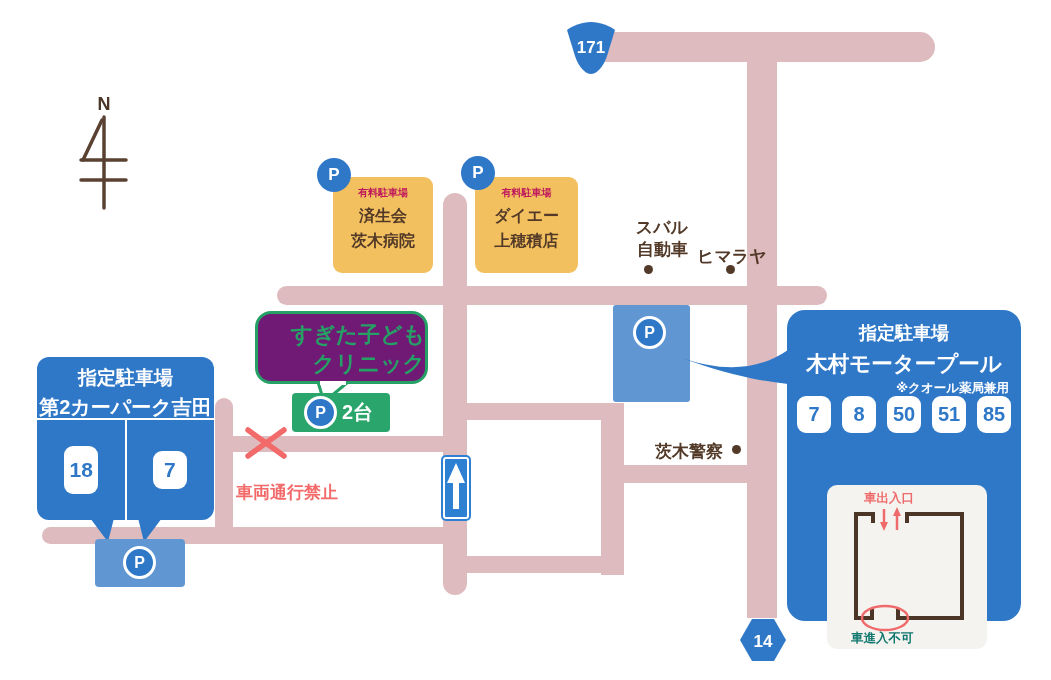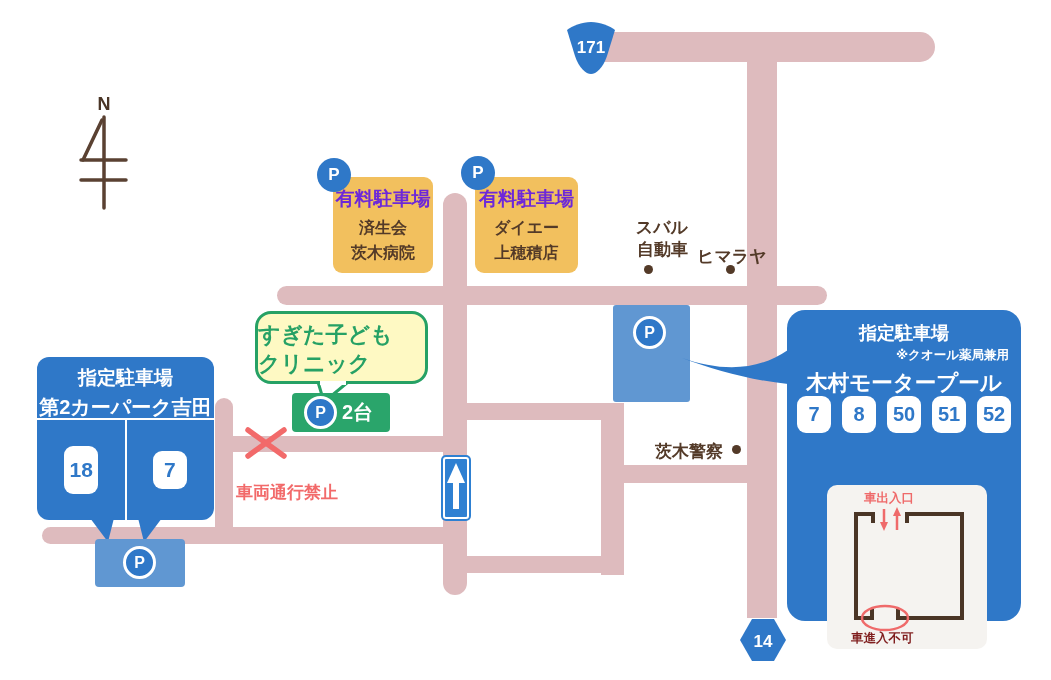--- a/index.html
+++ b/index.html
@@ -8,38 +8,38 @@
     font-family:"Liberation Sans","DejaVu Sans",sans-serif;
   }
   .abs{position:absolute;}
   .road{position:absolute;background:#debbbe;}
   .lbl{position:absolute;color:#533a28;font-weight:bold;white-space:nowrap;}
   .dot{position:absolute;width:9px;height:9px;border-radius:50%;background:#533a28;}
   .poi-yellow{
     position:absolute;background:#f2c05e;border-radius:9px;text-align:center;
     color:#533a28;font-weight:bold;padding-top:9px;box-sizing:border-box;
   }
-  .poi-yellow .tag{display:block;color:#6d28d9;font-size:19px;margin-bottom:3px;}
+  .poi-yellow .tag{display:block;color:#be185d;font-size:10px;margin-bottom:3px;}
   .poi-yellow .nm{display:block;font-size:16px;line-height:25px;}
   .p-solid{
     position:absolute;background:#2f78c8;color:#fff;border-radius:50%;
     display:flex;align-items:center;justify-content:center;font-weight:bold;font-size:17px;
   }
   .p-ring{
     position:absolute;box-sizing:border-box;background:#2f78c8;border:3px solid #fff;color:#fff;
     border-radius:50%;display:flex;align-items:center;justify-content:center;font-weight:bold;font-size:16px;
   }
   .blue-panel{position:absolute;background:#2f78c8;color:#fff;}
   .chip{
     background:#fff;color:#2f78c8;font-weight:bold;border-radius:9px;
     display:flex;align-items:center;justify-content:center;
   }
   .bubble{
-    position:absolute;background:#fef9c3;border:3px solid #26a165;border-radius:16px;
-    color:#26a165;font-weight:bold;text-align:left;font-size:22px;line-height:29px;
+    position:absolute;background:#701a75;border:3px solid #26a165;border-radius:16px;
+    color:#26a165;font-weight:bold;text-align:right;font-size:22px;line-height:29px;
     padding-top:6px;box-sizing:border-box;
   }
   .red{color:#ef6a6a;}
   .w{color:#fff;}
   .ctr{display:flex;align-items:center;justify-content:center;}
 </style>
 </head>
 <body>
 
 <div id="map-canvas">
@@ -152,41 +152,41 @@
 
   <div class="abs" style="left:613px;top:305px;width:77px;height:97px;background:#6097d2;border-radius:3px;">
     <div class="p-ring" style="left:20px;top:11px;width:33px;height:33px;">P</div>
   </div>
 
   <svg class="abs" style="left:678px;top:344px;" width="112" height="42" viewBox="0 0 112 42">
     <path d="M 4 14 C 42 27 78 28 110 6 L 110 40 C 72 36 36 26 4 14 Z" fill="#2f78c8"></path>
   </svg>
   <div class="blue-panel" style="left:787px;top:310px;width:234px;height:311px;border-radius:18px;">
     <div style="text-align:center;font-size:18px;font-weight:bold;margin-top:11px;">指定駐車場</div>
+    <div style="text-align:center;font-size:21.5px;font-weight:bold;margin-top:4px;">木村モータープール</div>
     <div style="text-align:right;font-size:12.5px;font-weight:bold;padding-right:12px;margin-top:2px;">※クオール薬局兼用</div>
-    <div style="text-align:center;font-size:21.5px;font-weight:bold;margin-top:4px;">木村モータープール</div>
     <div class="abs" style="left:0;right:0;top:86px;display:flex;justify-content:center;gap:11px;">
       <div class="chip" style="width:34px;height:37px;font-size:20px;">7</div>
       <div class="chip" style="width:34px;height:37px;font-size:20px;">8</div>
       <div class="chip" style="width:34px;height:37px;font-size:20px;">50</div>
       <div class="chip" style="width:34px;height:37px;font-size:20px;">51</div>
-      <div class="chip" style="width:34px;height:37px;font-size:20px;">52</div>
+      <div class="chip" style="width:34px;height:37px;font-size:20px;">85</div>
     </div>
     <div class="abs" style="left:40px;top:131px;width:160px;height:164px;background:#f5f3f0;border-radius:10px;margin-top:44px;">
       <svg class="abs" style="left:0;top:0;" width="160" height="164" viewBox="0 0 160 164">
         <g stroke="#4a3526" stroke-width="4" fill="none">
           <path d="M 46 38 L 46 29 L 29 29 L 29 133 L 45 133 L 45 124"></path>
           <path d="M 80 38 L 80 29 L 135 29 L 135 133 L 71 133 L 71 124"></path>
         </g>
         <ellipse cx="58" cy="133" rx="23" ry="12" stroke="#ef6a6a" stroke-width="2.5" fill="none"></ellipse>
         <g stroke="#ef6a6a" stroke-width="2.5" fill="none">
           <line x1="57" y1="24" x2="57" y2="38"></line>
           <line x1="70" y1="45" x2="70" y2="31"></line>
         </g>
         <polygon points="53,37 61,37 57,46" fill="#ef6a6a"></polygon>
         <polygon points="66,31 74,31 70,22" fill="#ef6a6a"></polygon>
       </svg>
       <div class="abs" style="left:37px;top:5px;font-size:12.5px;font-weight:bold;color:#ef6a6a;white-space:nowrap;">車出入口</div>
-      <div class="abs" style="left:24px;top:145px;font-size:12.5px;font-weight:bold;color:#7f1d1d;white-space:nowrap;">車進入不可</div>
+      <div class="abs" style="left:24px;top:145px;font-size:12.5px;font-weight:bold;color:#0f766e;white-space:nowrap;">車進入不可</div>
     </div>
   </div>
 
 </div>
 
 </body></html>

